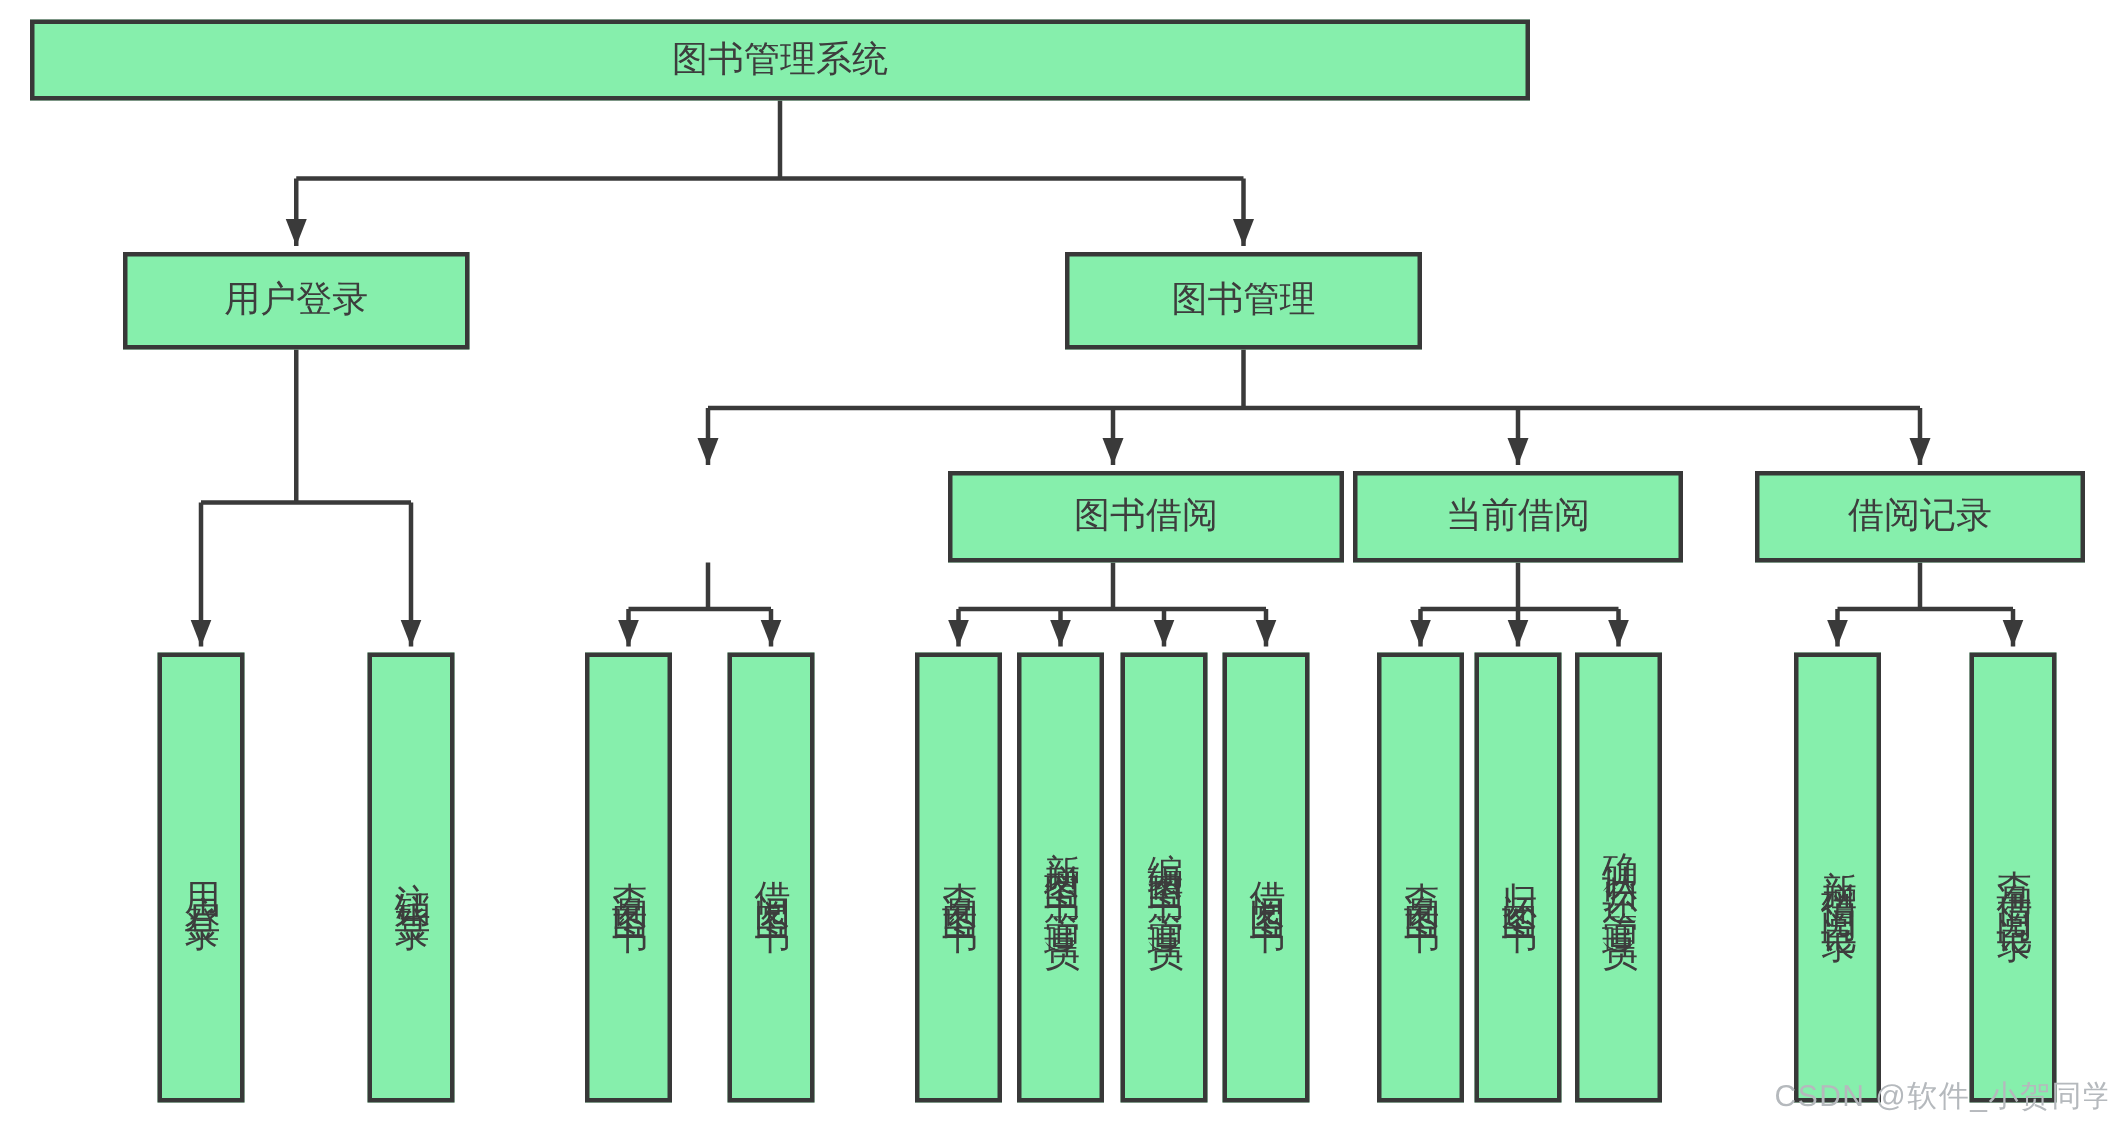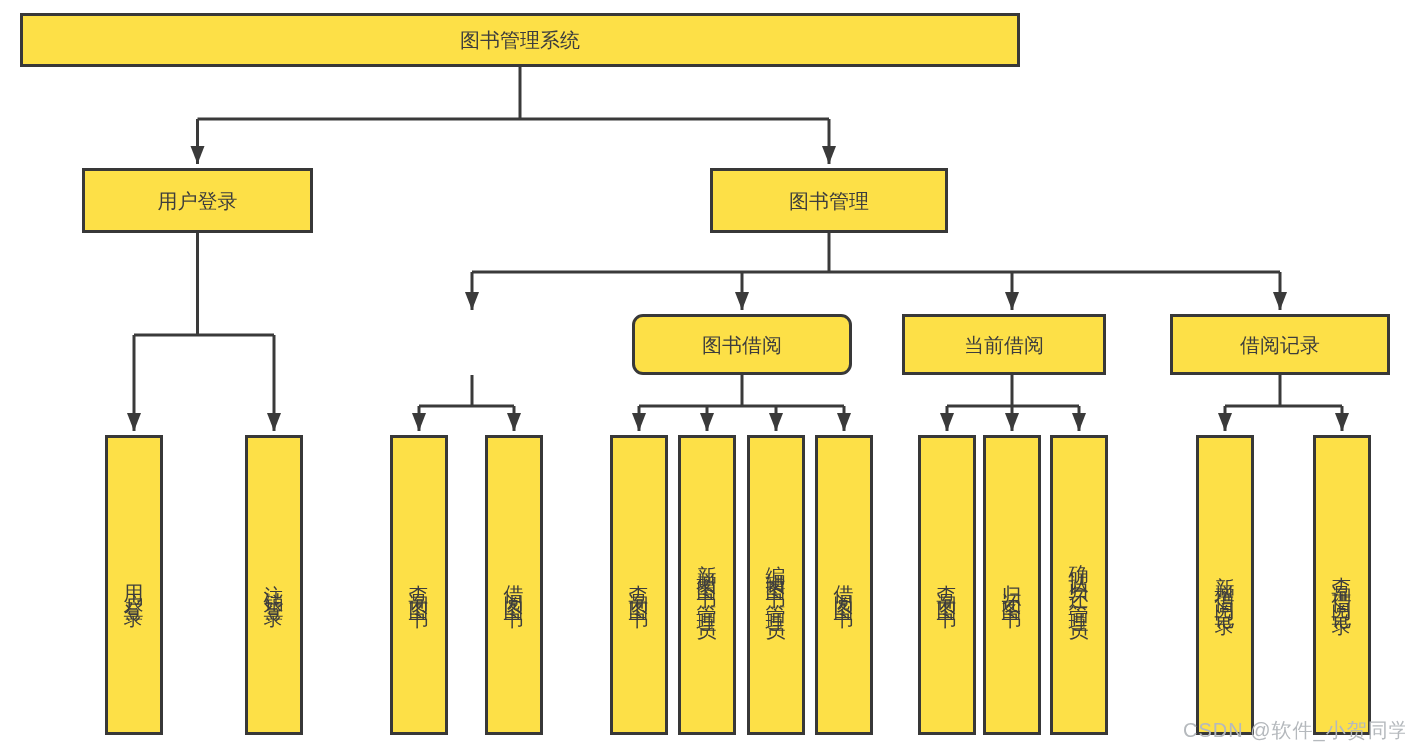--- a/index.html
+++ b/index.html
@@ -18,28 +18,28 @@
   #connectors {
     position: absolute;
     left: 0; top: 0;
     width: 1405px;
     height: 747px;
     z-index: 1;
   }
   .node {
     position: absolute;
     box-sizing: border-box;
-    background: #fde047;
+    background: #86efac;
     border: 3px solid #383838;
     color: #3d3d3d;
     display: flex;
     align-items: center;
     justify-content: center;
     z-index: 2;
-    font-size: 20px;
+    font-size: 24px;
     line-height: 1.2;
     white-space: nowrap;
   }
   .v-node {
     writing-mode: vertical-rl;
     text-orientation: mixed;
     letter-spacing: 8px;
     line-height: 1;
   }
   #watermark {
@@ -112,24 +112,24 @@
     <span>图书管理系统</span>
   </div>
 
   <div class="node" style="left:82px; top:168px; width:231px; height:65px;">
     <span>用户登录</span>
   </div>
   <div class="node" style="left:710px; top:168px; width:238px; height:65px;">
     <span>图书管理</span>
   </div>
 
-  <div class="node" style="left:632px; top:314px; width:220px; height:61px;border-radius:11px;">
+  <div class="node" style="left:632px; top:314px; width:264px; height:61px;">
     <span>图书借阅</span>
   </div>
-  <div class="node" style="left:902px; top:314px; width:204px; height:61px;">
+  <div class="node" style="left:902px; top:314px; width:220px; height:61px;">
     <span>当前借阅</span>
   </div>
   <div class="node" style="left:1170px; top:314px; width:220px; height:61px;">
     <span>借阅记录</span>
   </div>
 
   <div class="node v-node" style="left:105px; top:435px; width:58px; height:300px;">
     <span>用户登录</span>
   </div>
   <div class="node v-node" style="left:245px; top:435px; width:58px; height:300px;">

